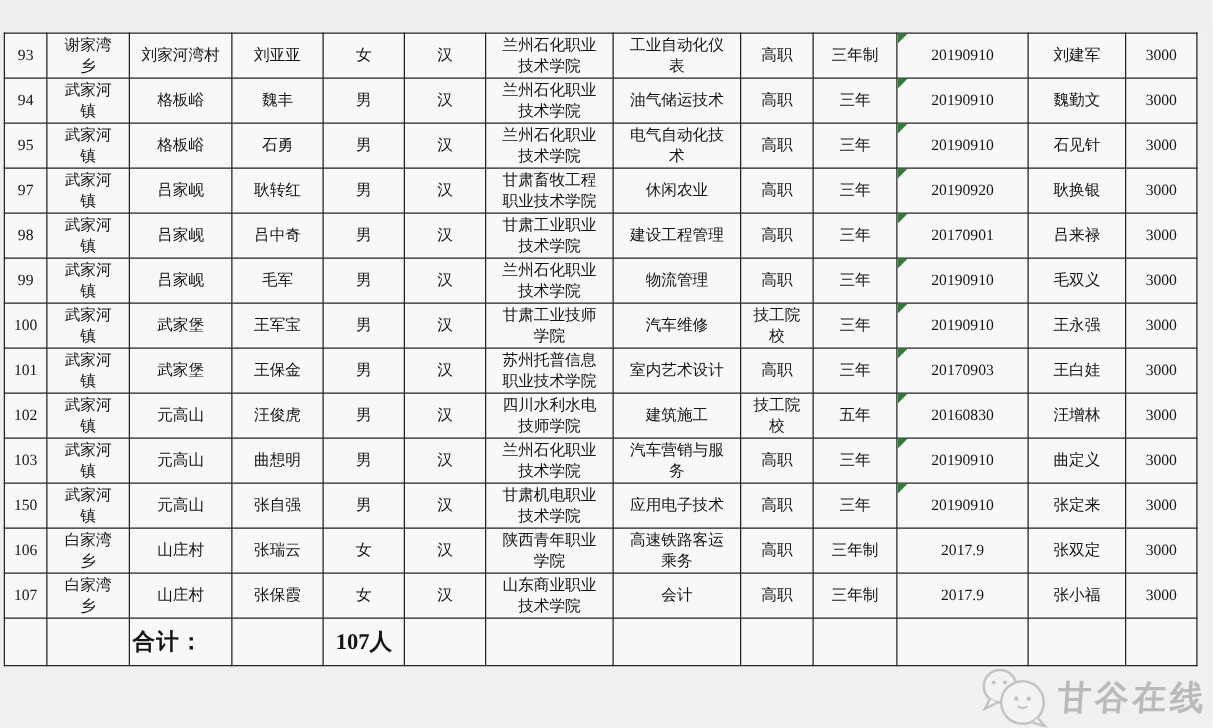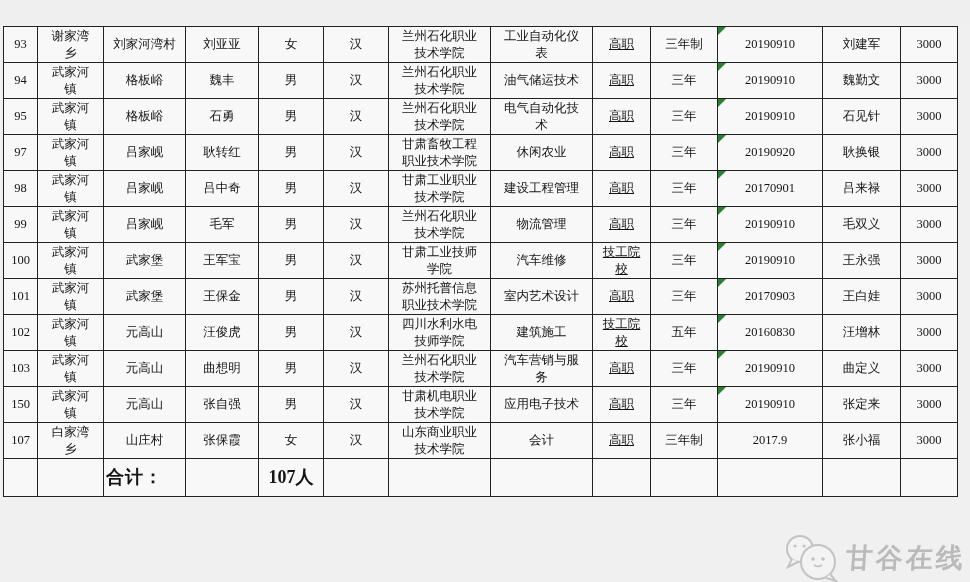--- a/index.html
+++ b/index.html
@@ -15,21 +15,21 @@
     background:#f8f8f8;
   }
   td{
     border:1px solid #222;
     text-align:center;vertical-align:middle;
     font-size:12.5px;color:#141414;line-height:1.3;
     padding:1px 2px;overflow:hidden;word-break:break-all;
   }
   tbody.data tr{height:36px;}
   td.c-town{padding:1px 12px;}
-  td.c-level{padding:1px 8px;text-decoration:underline;}
+  td.c-level{padding:1px 8px;}
   td.c-school,td.c-major{padding:1px 12px;}
   td.c-date{position:relative;}
   .tri{
     position:absolute;left:0;top:0;width:0;height:0;display:block;
     border-top:8px solid #2f7d35;border-right:8px solid transparent;
   }
   tr.footer-row{height:38px;}
   tr.footer-row td{font-weight:bold;font-size:18px;}
   td.total-label{text-align:left;padding-left:2px;letter-spacing:1px;}
   td.total-count{text-align:center;}
@@ -223,20 +223,35 @@
     <td class="c-village">元高山</td>
     <td class="c-name">张自强</td>
     <td class="c-gender">男</td>
     <td class="c-ethnic">汉</td>
     <td class="c-school">甘肃机电职业技术学院</td>
     <td class="c-major">应用电子技术</td>
     <td class="c-level">高职</td>
     <td class="c-duration">三年</td>
     <td class="c-date"><span>20190910</span><i class="tri"></i></td>
     <td class="c-contact">张定来</td>
+    <td class="c-amount">3000</td>
+  </tr>
+        <tr>
+    <td class="c-no">106</td>
+    <td class="c-town">白家湾乡</td>
+    <td class="c-village">山庄村</td>
+    <td class="c-name">张瑞云</td>
+    <td class="c-gender">女</td>
+    <td class="c-ethnic">汉</td>
+    <td class="c-school">陕西青年职业学院</td>
+    <td class="c-major">高速铁路客运乘务</td>
+    <td class="c-level">高职</td>
+    <td class="c-duration">三年制</td>
+    <td class="c-date"><span>2017.9</span></td>
+    <td class="c-contact">张双定</td>
     <td class="c-amount">3000</td>
   </tr>
         <tr>
     <td class="c-no">107</td>
     <td class="c-town">白家湾乡</td>
     <td class="c-village">山庄村</td>
     <td class="c-name">张保霞</td>
     <td class="c-gender">女</td>
     <td class="c-ethnic">汉</td>
     <td class="c-school">山东商业职业技术学院</td>

